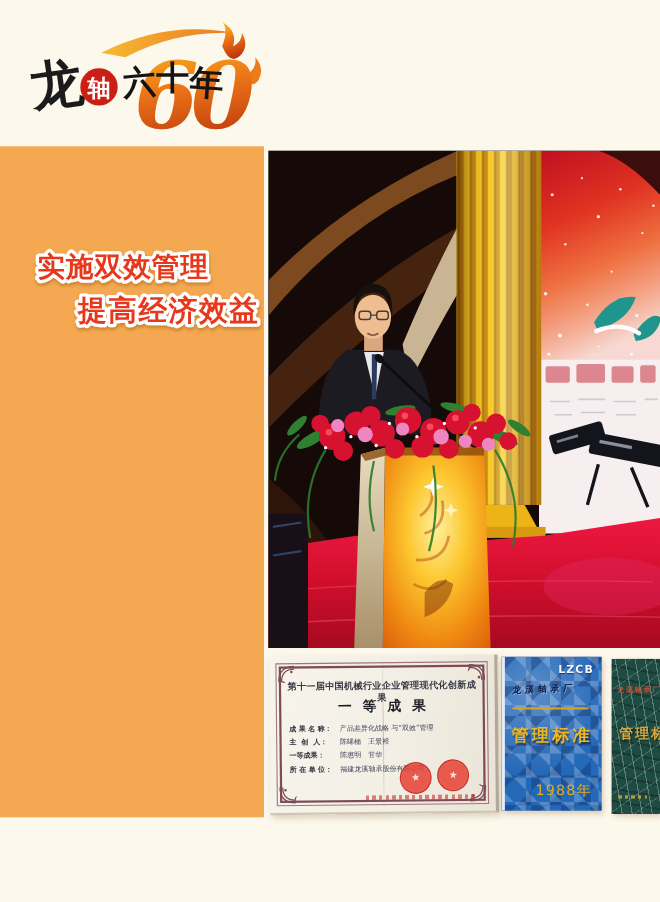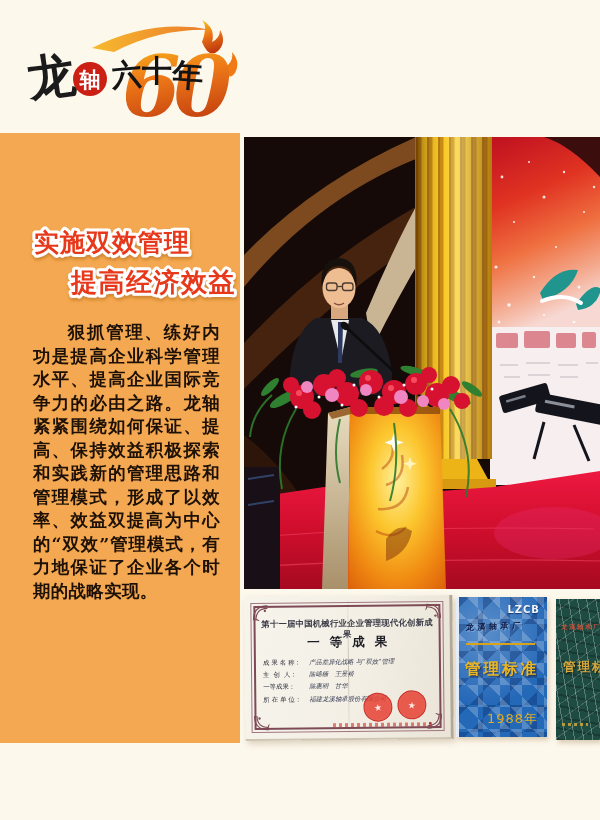--- a/index.html
+++ b/index.html
@@ -52,25 +52,25 @@
     font-size:8.4px;color:#3a3a46;letter-spacing:0.2px;font-weight:700;
   }
   .cert-award{
     position:absolute;left:0;right:0;top:38px;text-align:center;
     font-family:"DejaVu Serif","Liberation Serif",serif;
     font-size:12.5px;font-weight:700;color:#1d1d26;letter-spacing:10px;text-indent:10px;
   }
   .cert-fields{position:absolute;left:18px;top:62px;right:16px;}
   .cert-row{display:flex;margin-bottom:3.2px;align-items:baseline;}
   .cert-label{
-    font-size:6.4px;color:#2c2c38;font-weight:400;white-space:pre;
+    font-size:6.4px;color:#2c2c38;font-weight:700;white-space:pre;
     width:46px;flex:0 0 46px;
   }
   .cert-value{
-    font-size:6.4px;color:#3d4158;font-style:italic;white-space:nowrap;
+    font-size:6.4px;color:#3d4158;white-space:nowrap;
     font-family:"DejaVu Serif","Liberation Serif",serif;
   }
   .stamp{
     position:absolute;width:27px;height:27px;border-radius:50%;
     background:radial-gradient(circle,rgba(230,64,50,.85) 0 58%,rgba(206,36,30,.6) 100%);
     border:1.5px solid rgba(196,30,26,.75);
     display:flex;align-items:center;justify-content:center;
     color:rgba(255,238,232,.95);font-size:9px;
   }
   .stamp.s1{right:58px;bottom:16px;transform:rotate(-8deg);}
@@ -160,21 +160,20 @@
     <defs>
       <filter id="headShadow" x="-20%" y="-20%" width="140%" height="140%">
         <feDropShadow dx="0.5" dy="2.5" stdDeviation="1.5" flood-color="#b06a10" flood-opacity="0.55"></feDropShadow>
       </filter>
     </defs>
     <g filter="url(#headShadow)" font-family="'DejaVu Sans',sans-serif" font-weight="bold" fill="#e8391b" stroke="#ffffff" stroke-width="6" stroke-linejoin="round" paint-order="stroke">
       <text x="34" y="40" font-size="25" letter-spacing="1">实施双效管理</text>
       <text x="71" y="80" font-size="26" letter-spacing="1.5">提高经济效益</text>
     </g>
   </svg>
-  <p class="body-paragraph">狠抓管理、练好内功是提高企业科学管理水平、提高企业国际竞争力的必由之路。龙轴紧紧围绕如何保证、提高、保持效益积极探索和实践新的管理思路和管理模式，形成了以效率、效益双提高为中心的“双效”管理模式，有力地保证了企业各个时期的战略实现。</p>
 </div>
 
 <div class="event-photo">
   <svg width="356" height="452" viewBox="0 0 356 452" xmlns="http://www.w3.org/2000/svg">
     <defs>
       <linearGradient id="ledG" x1="0" y1="0" x2="0.25" y2="1">
         <stop offset="0" stop-color="#bf1020"></stop>
         <stop offset="0.35" stop-color="#e03322"></stop>
         <stop offset="0.62" stop-color="#ef7040"></stop>
         <stop offset="0.84" stop-color="#f4a98e"></stop>

